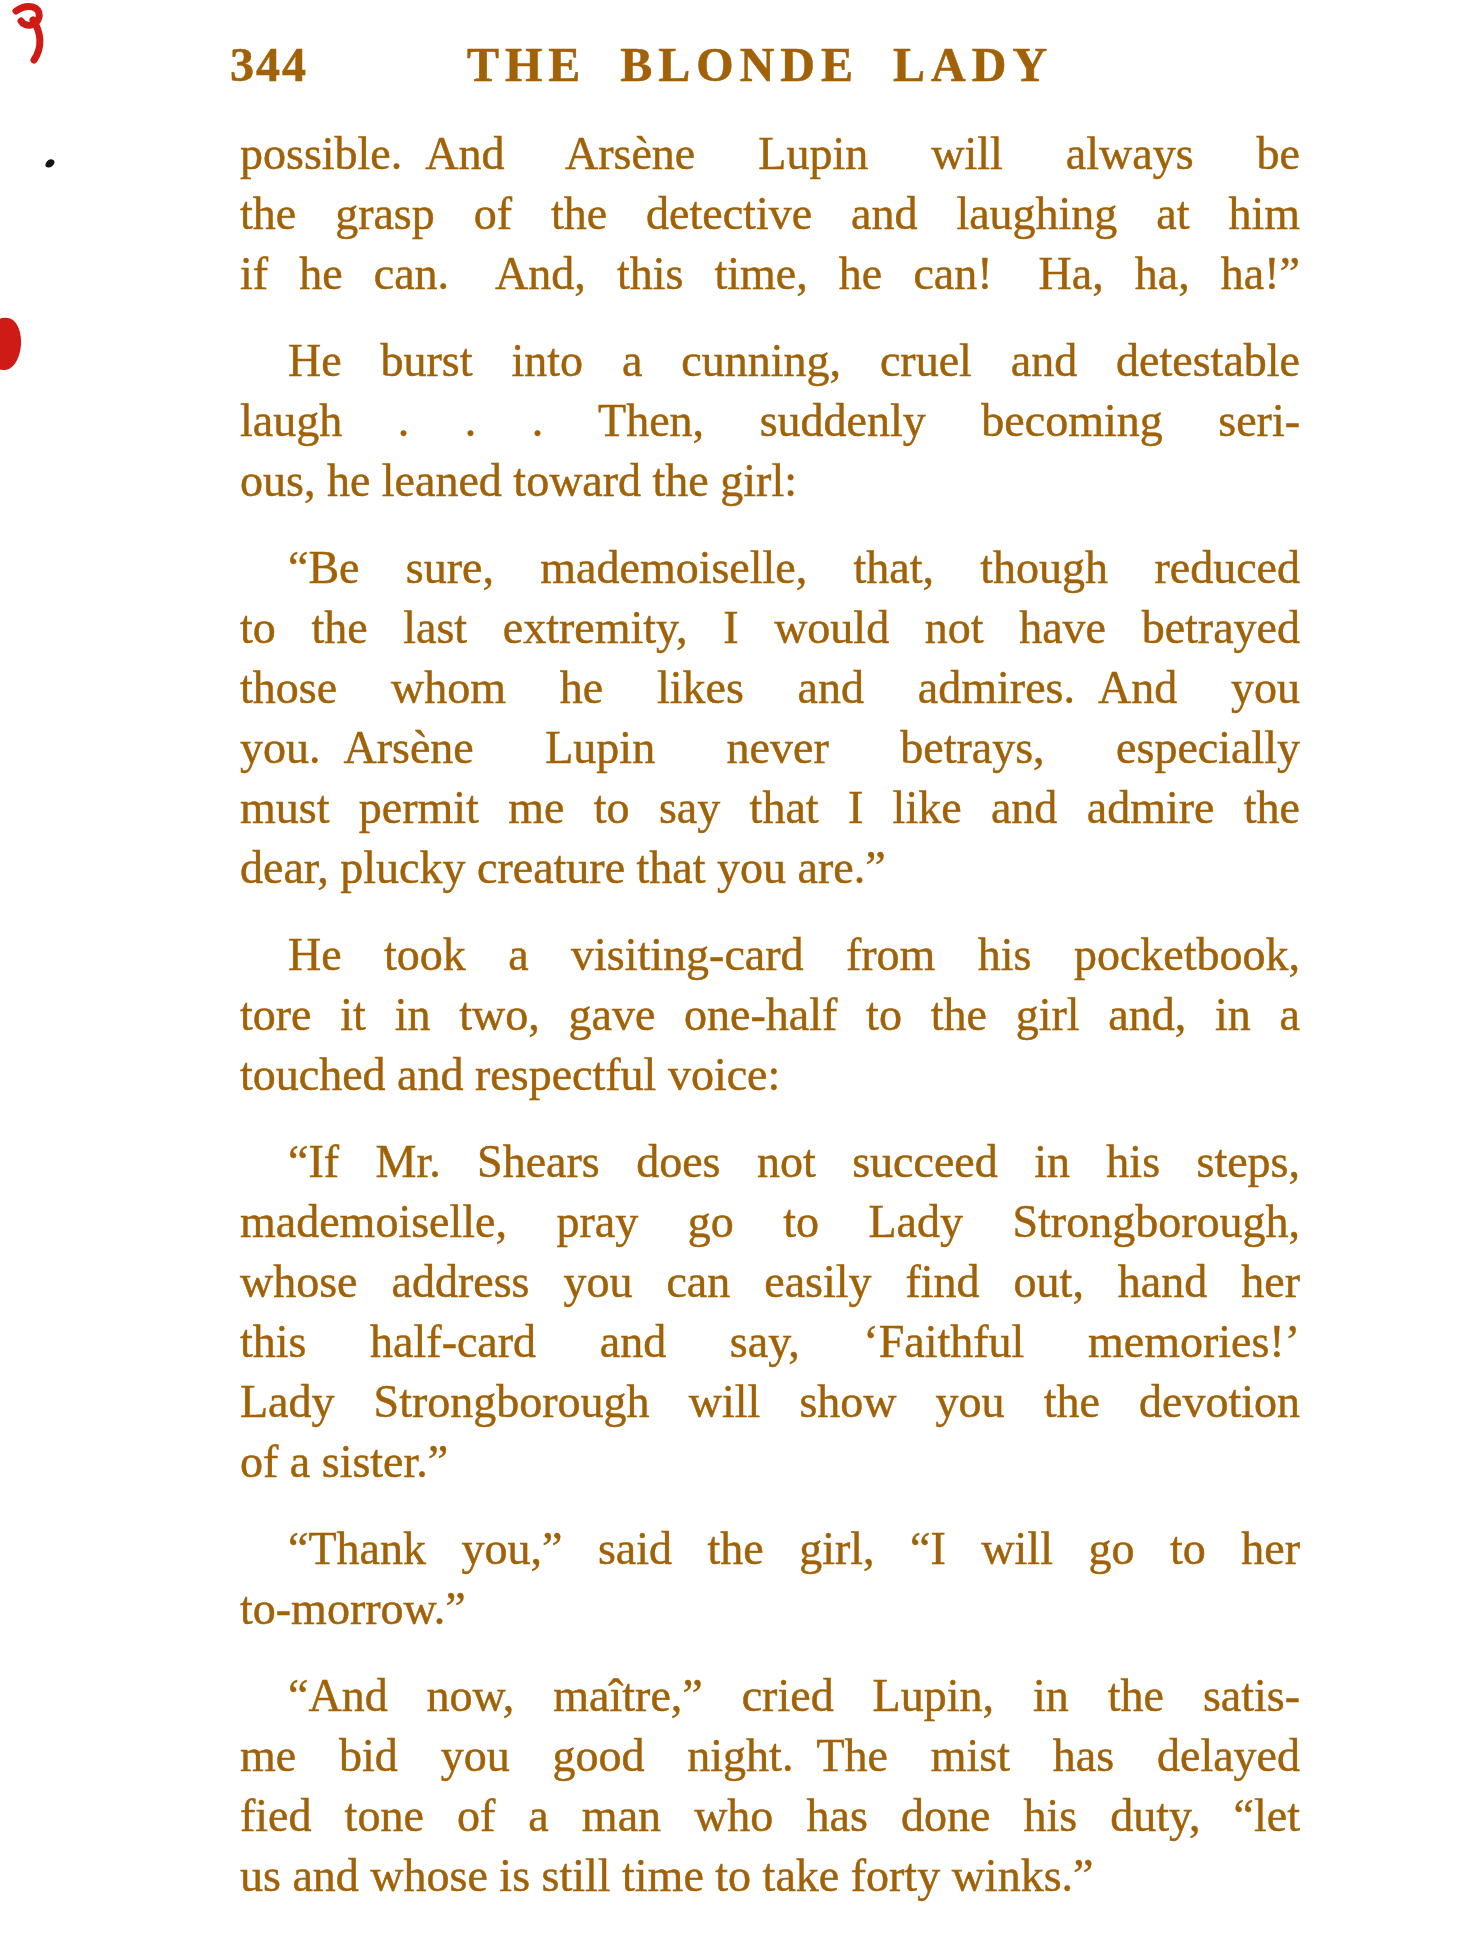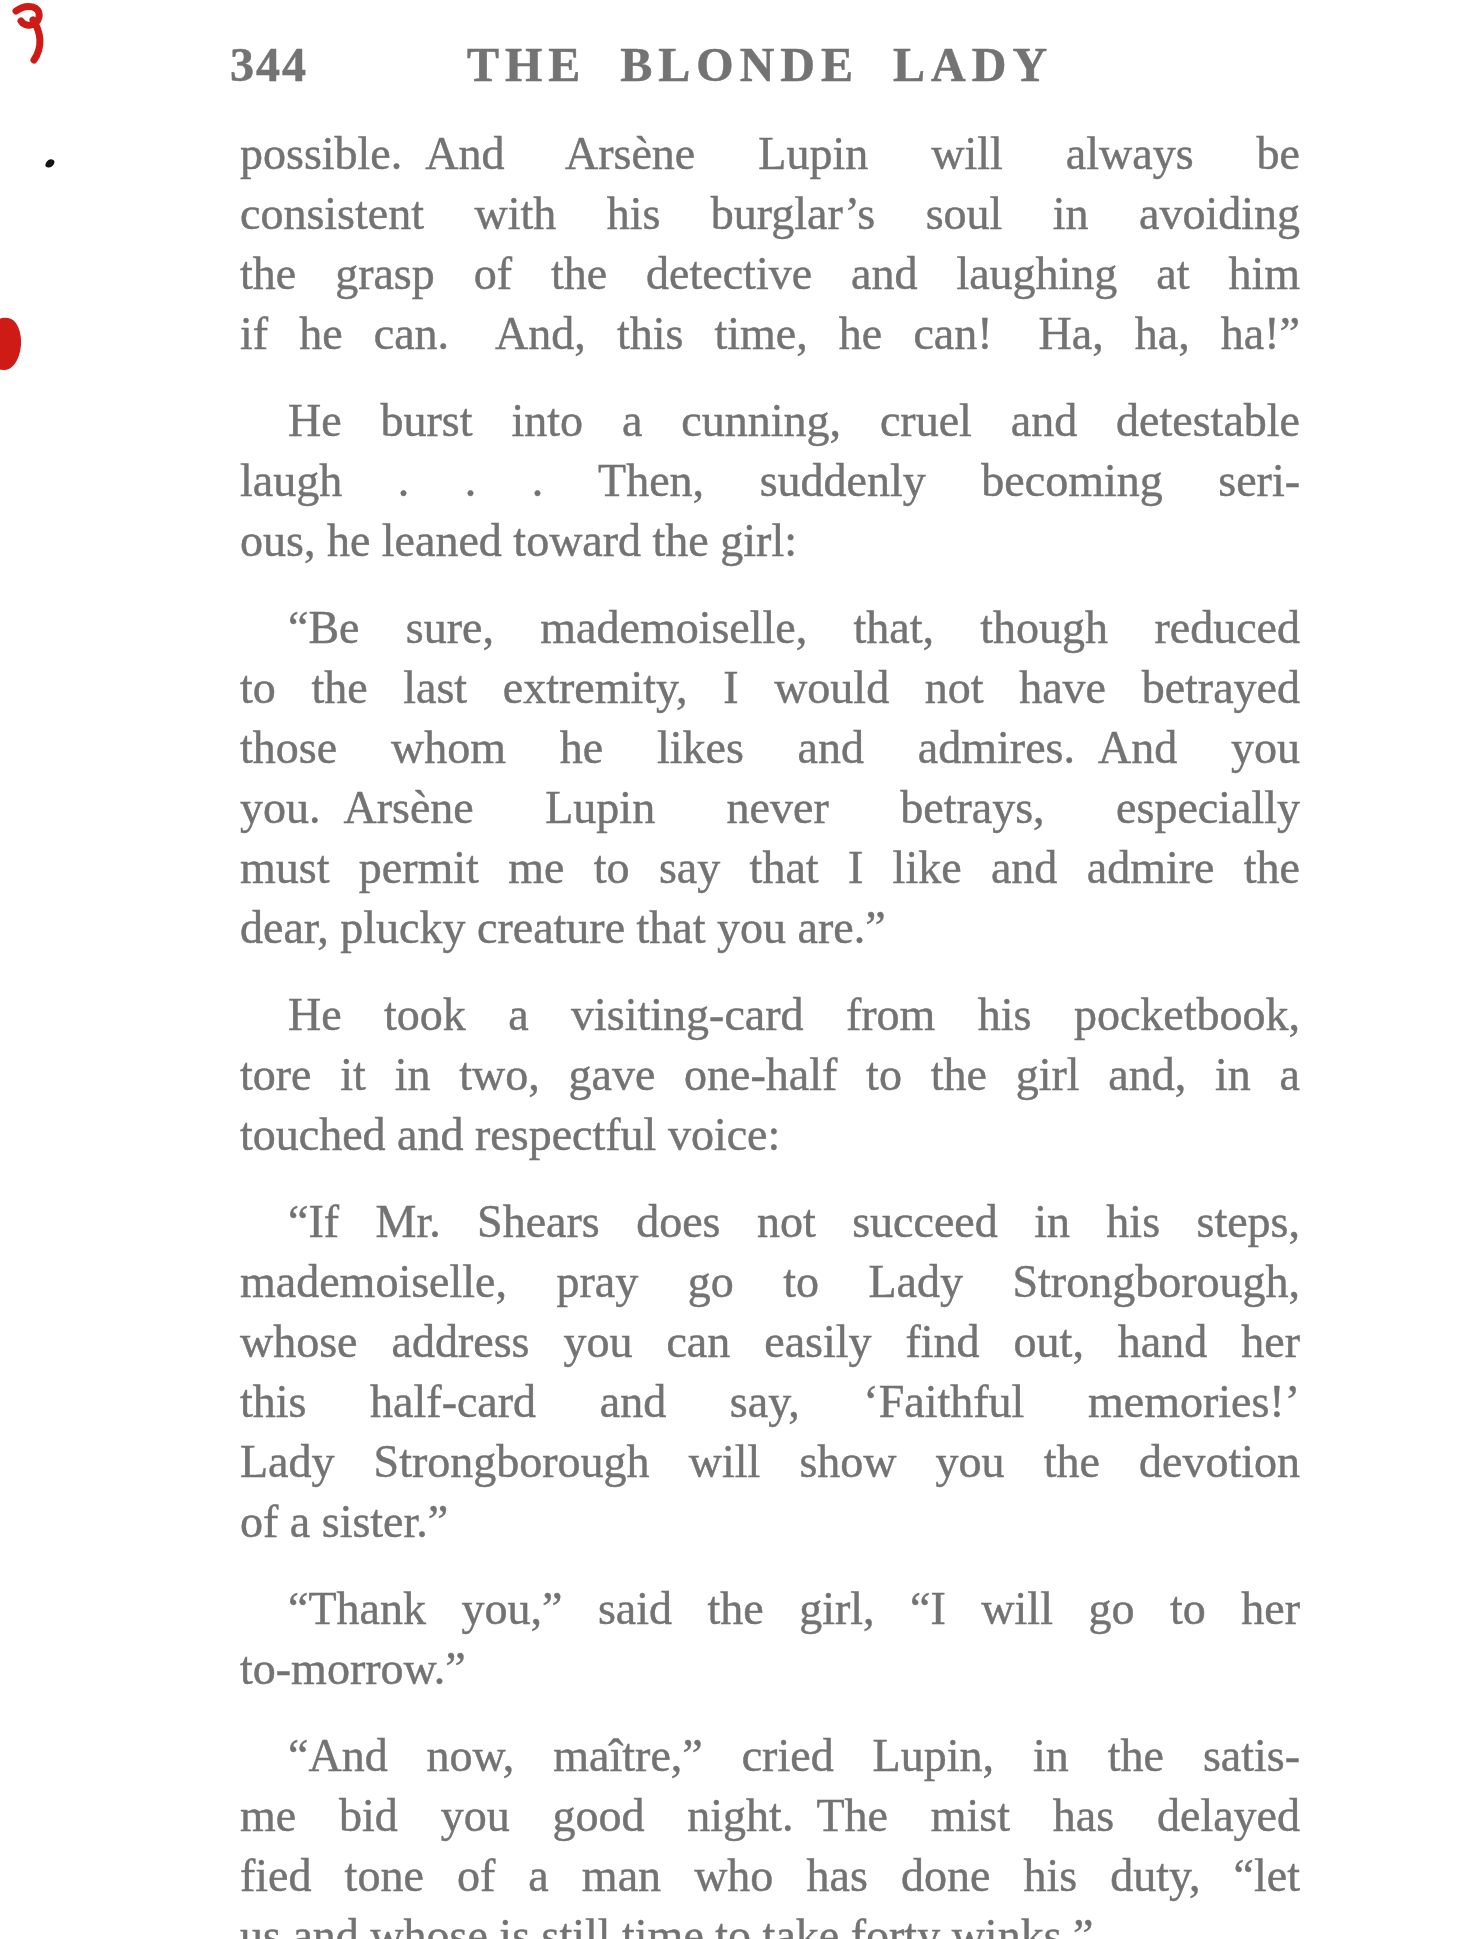--- a/index.html
+++ b/index.html
@@ -92,41 +92,40 @@
     top: 159px;
     width: 8px;
     height: 9px;
     border-radius: 65% 35% 70% 30%;
     transform: rotate(18deg);
   }
 </style>
 </head>
 <body>
 
-<div class="page" style="background: rgb(255, 255, 255); color: #737373;">
+<div class="page" style="background: rgb(255, 255, 255); color: #a16207;">
 
   <svg class="red-mark-a" viewBox="0 0 48 64" xmlns="http://www.w3.org/2000/svg">
     <g fill="none" stroke-linecap="round" stroke-linejoin="round">
       <path class="red-stroke" d="M10 9 C 21 1, 35 4, 33 15 C 31 24, 19 26, 15 19" stroke-width="7" stroke="#cf1b15"></path>
       <path class="red-stroke" d="M27 18 C 35 30, 37 45, 28 58" stroke-width="7" stroke="#cf1b15"></path>
     </g>
   </svg>
 
   <div class="red-mark-b" style="background: rgb(207, 27, 21);"></div>
 
   <div class="ink-speck" style="background: rgb(20, 20, 20);"></div>
 
   <div class="running-head">
     <span class="folio">344</span>
     <span class="head-title">THE BLONDE LADY</span>
   </div>
 
   <div class="text-block" id="text-block">
       <div class="line just">possible. And Arsène Lupin will always be</div>
-      <div class="line just">consistent with his burglar’s soul in avoiding</div>
       <div class="line just">the grasp of the detective and laughing at him</div>
       <div class="line just">if he can. And, this time, he can! Ha, ha, ha!”</div>
       <div class="line just indent">He burst into a cunning, cruel and detestable</div>
       <div class="line just">laugh . . . Then, suddenly becoming seri-</div>
       <div class="line">ous, he leaned toward the girl:</div>
       <div class="line just indent">“Be sure, mademoiselle, that, though reduced</div>
       <div class="line just">to the last extremity, I would not have betrayed</div>
       <div class="line just">those whom he likes and admires. And you</div>
       <div class="line just">you. Arsène Lupin never betrays, especially</div>
       <div class="line just">must permit me to say that I like and admire the</div>

